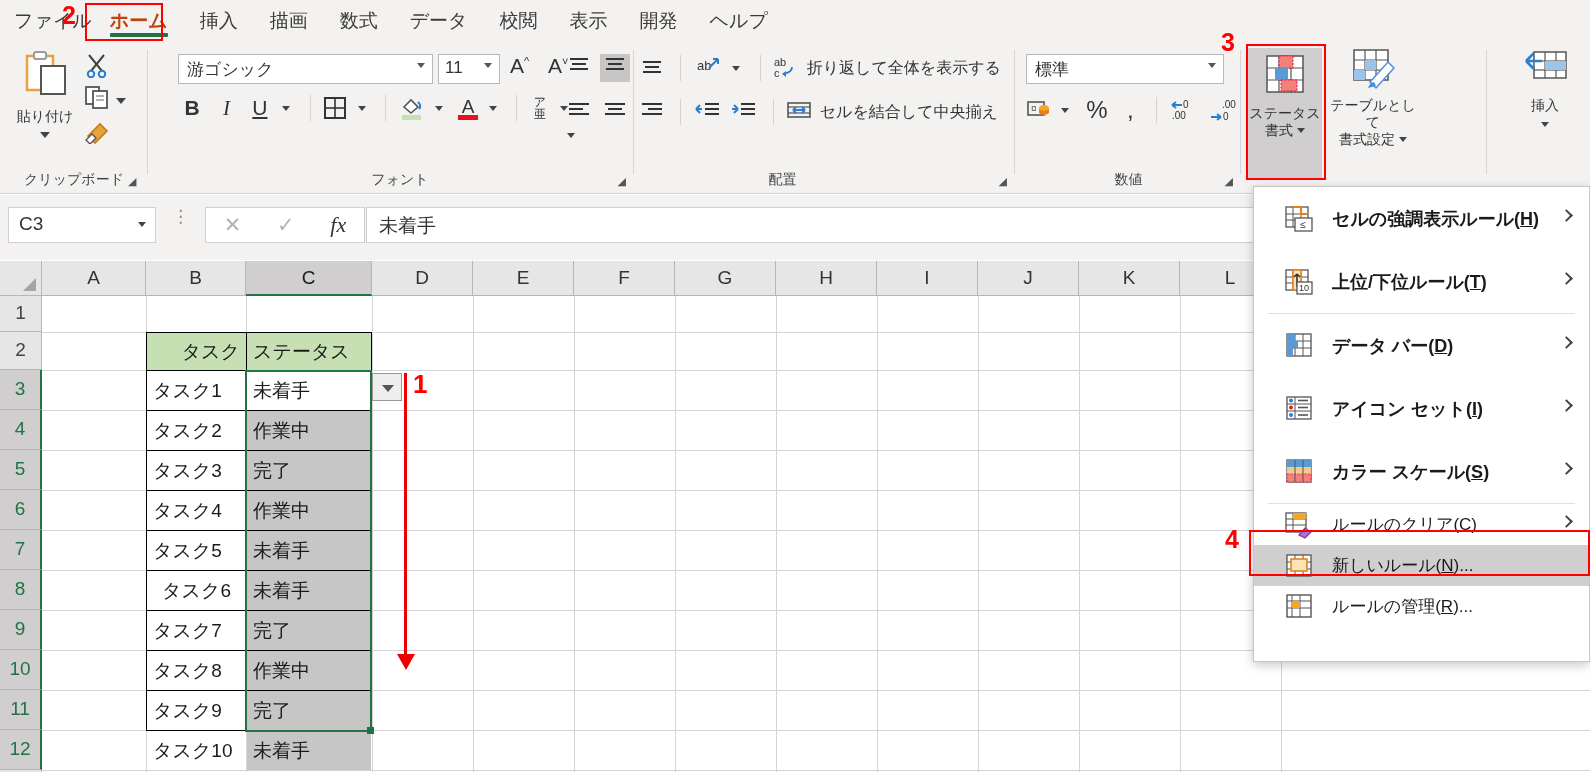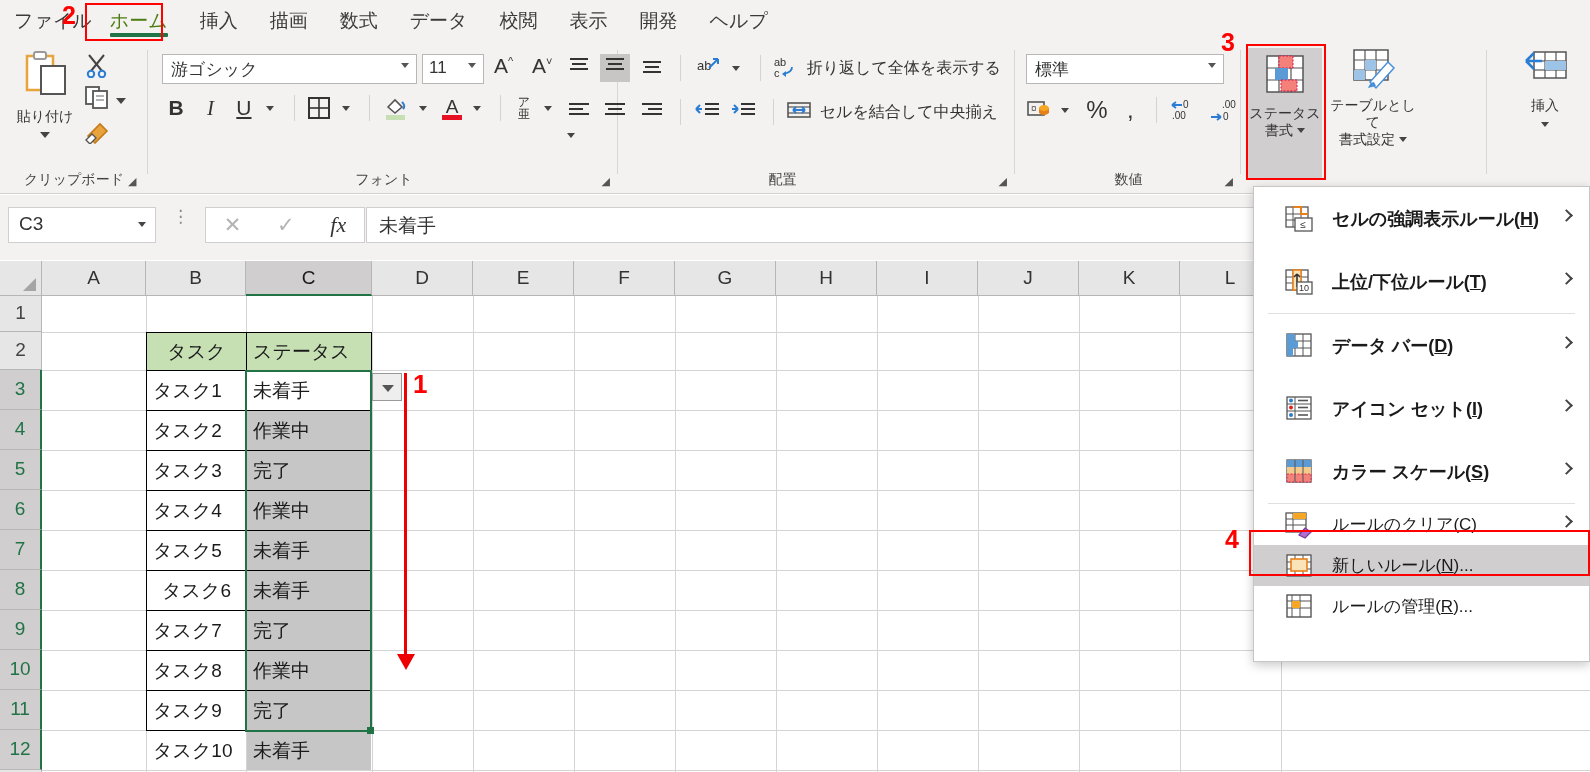--- a/index.html
+++ b/index.html
@@ -15,21 +15,21 @@
   .tabbar {
     position: absolute; left:0; top:0; width:1590px; height:42px;
     background:#f3f2f1;
     display:flex; align-items:center;
   }
   .tab {
     font-size: 19px; color:#3b3a39; padding: 0 16px; height:42px;
     line-height:42px; white-space:nowrap; position:relative;
   }
   .tab.first { padding-left: 14px; padding-right: 2px; }
-  .tab.active { color:#4d7c0f; font-weight:400; }
+  .tab.active { color:#c2410c; font-weight:700; }
   .tab.active .underline {
     position:absolute; left:16px; right:16px; bottom:5px; height:4px;
     background:#217346; border-radius:1px;
   }
   .tab-redbox {
     position:absolute; left:85px; top:3px; width:78px; height:38px;
     border:2px solid #ff0000; pointer-events:none;
   }
   .marker {
     position:absolute; font-size:25px; font-weight:bold; color:#ff0000;
@@ -59,21 +59,21 @@
 
   
   #g-clip { left:0; width:148px; }
   .paste-btn {
     position:absolute; left:14px; top:8px; width:62px; text-align:center;
   }
   .paste-label { font-size:14px; color:#333; margin-top:2px; }
   .mini-btn { position:absolute; }
 
   
-  #g-font { left:150px; width:468px; }
+  #g-font { left:166px; width:468px; }
   .fontname-box {
     position:absolute; left:12px; top:12px; width:255px; height:30px;
     background:#fff; border:1px solid #b9b7b5; font-size:17px;
     color:#333; padding:3px 8px;
   }
   .combo-arrow {
     position:absolute; right:7px; top:8px; width:0;height:0;
     border-left:4px solid transparent;border-right:4px solid transparent;
     border-top:5px solid #555;
   }
@@ -605,21 +605,21 @@
         <div class="gl-h" style="top: 229px; left: 42px; width: 1548px;"></div>
         <div class="gl-h" style="top: 269px; left: 42px; width: 1548px;"></div>
         <div class="gl-h" style="top: 309px; left: 42px; width: 1548px;"></div>
         <div class="gl-h" style="top: 349px; left: 42px; width: 1548px;"></div>
         <div class="gl-h" style="top: 389px; left: 42px; width: 1548px;"></div>
         <div class="gl-h" style="top: 429px; left: 42px; width: 1548px;"></div>
         <div class="gl-h" style="top: 469px; left: 42px; width: 1548px;"></div>
         <div class="gl-h" style="top: 509px; left: 42px; width: 1548px;"></div>
       </div>
     <div id="cells">
-        <div class="cell" style="left: 147px; top: 72px; width: 99px; height: 37px; line-height: 31px; background: rgb(198, 224, 180); text-align: center;"><span>タスク</span></div>
+        <div class="cell" style="left: 147px; top: 72px; width: 99px; height: 37px; line-height: 31px; background: rgb(198, 224, 180); text-align: right;"><span>タスク</span></div>
         <div class="cell" style="left: 247px; top: 72px; width: 124px; height: 37px; line-height: 31px; background: rgb(198, 224, 180); text-align: left;"><span>ステータス</span></div>
         <div class="cell" style="left: 147px; top: 110px; width: 99px; height: 39px; line-height: 33px; text-align: left;"><span>タスク1</span></div>
         <div class="cell" style="left: 247px; top: 110px; width: 124px; height: 39px; line-height: 33px; background: rgb(255, 255, 255); text-align: left;"><span>未着手</span></div>
         <div class="cell" style="left: 147px; top: 150px; width: 99px; height: 39px; line-height: 33px; text-align: left;"><span>タスク2</span></div>
         <div class="cell" style="left: 247px; top: 150px; width: 124px; height: 39px; line-height: 33px; background: rgb(198, 198, 198); text-align: left;"><span>作業中</span></div>
         <div class="cell" style="left: 147px; top: 190px; width: 99px; height: 39px; line-height: 33px; text-align: left;"><span>タスク3</span></div>
         <div class="cell" style="left: 247px; top: 190px; width: 124px; height: 39px; line-height: 33px; background: rgb(198, 198, 198); text-align: left;"><span>完了</span></div>
         <div class="cell" style="left: 147px; top: 230px; width: 99px; height: 39px; line-height: 33px; text-align: left;"><span>タスク4</span></div>
         <div class="cell" style="left: 247px; top: 230px; width: 124px; height: 39px; line-height: 33px; background: rgb(198, 198, 198); text-align: left;"><span>作業中</span></div>
         <div class="cell" style="left: 147px; top: 270px; width: 99px; height: 39px; line-height: 33px; text-align: left;"><span>タスク5</span></div>

